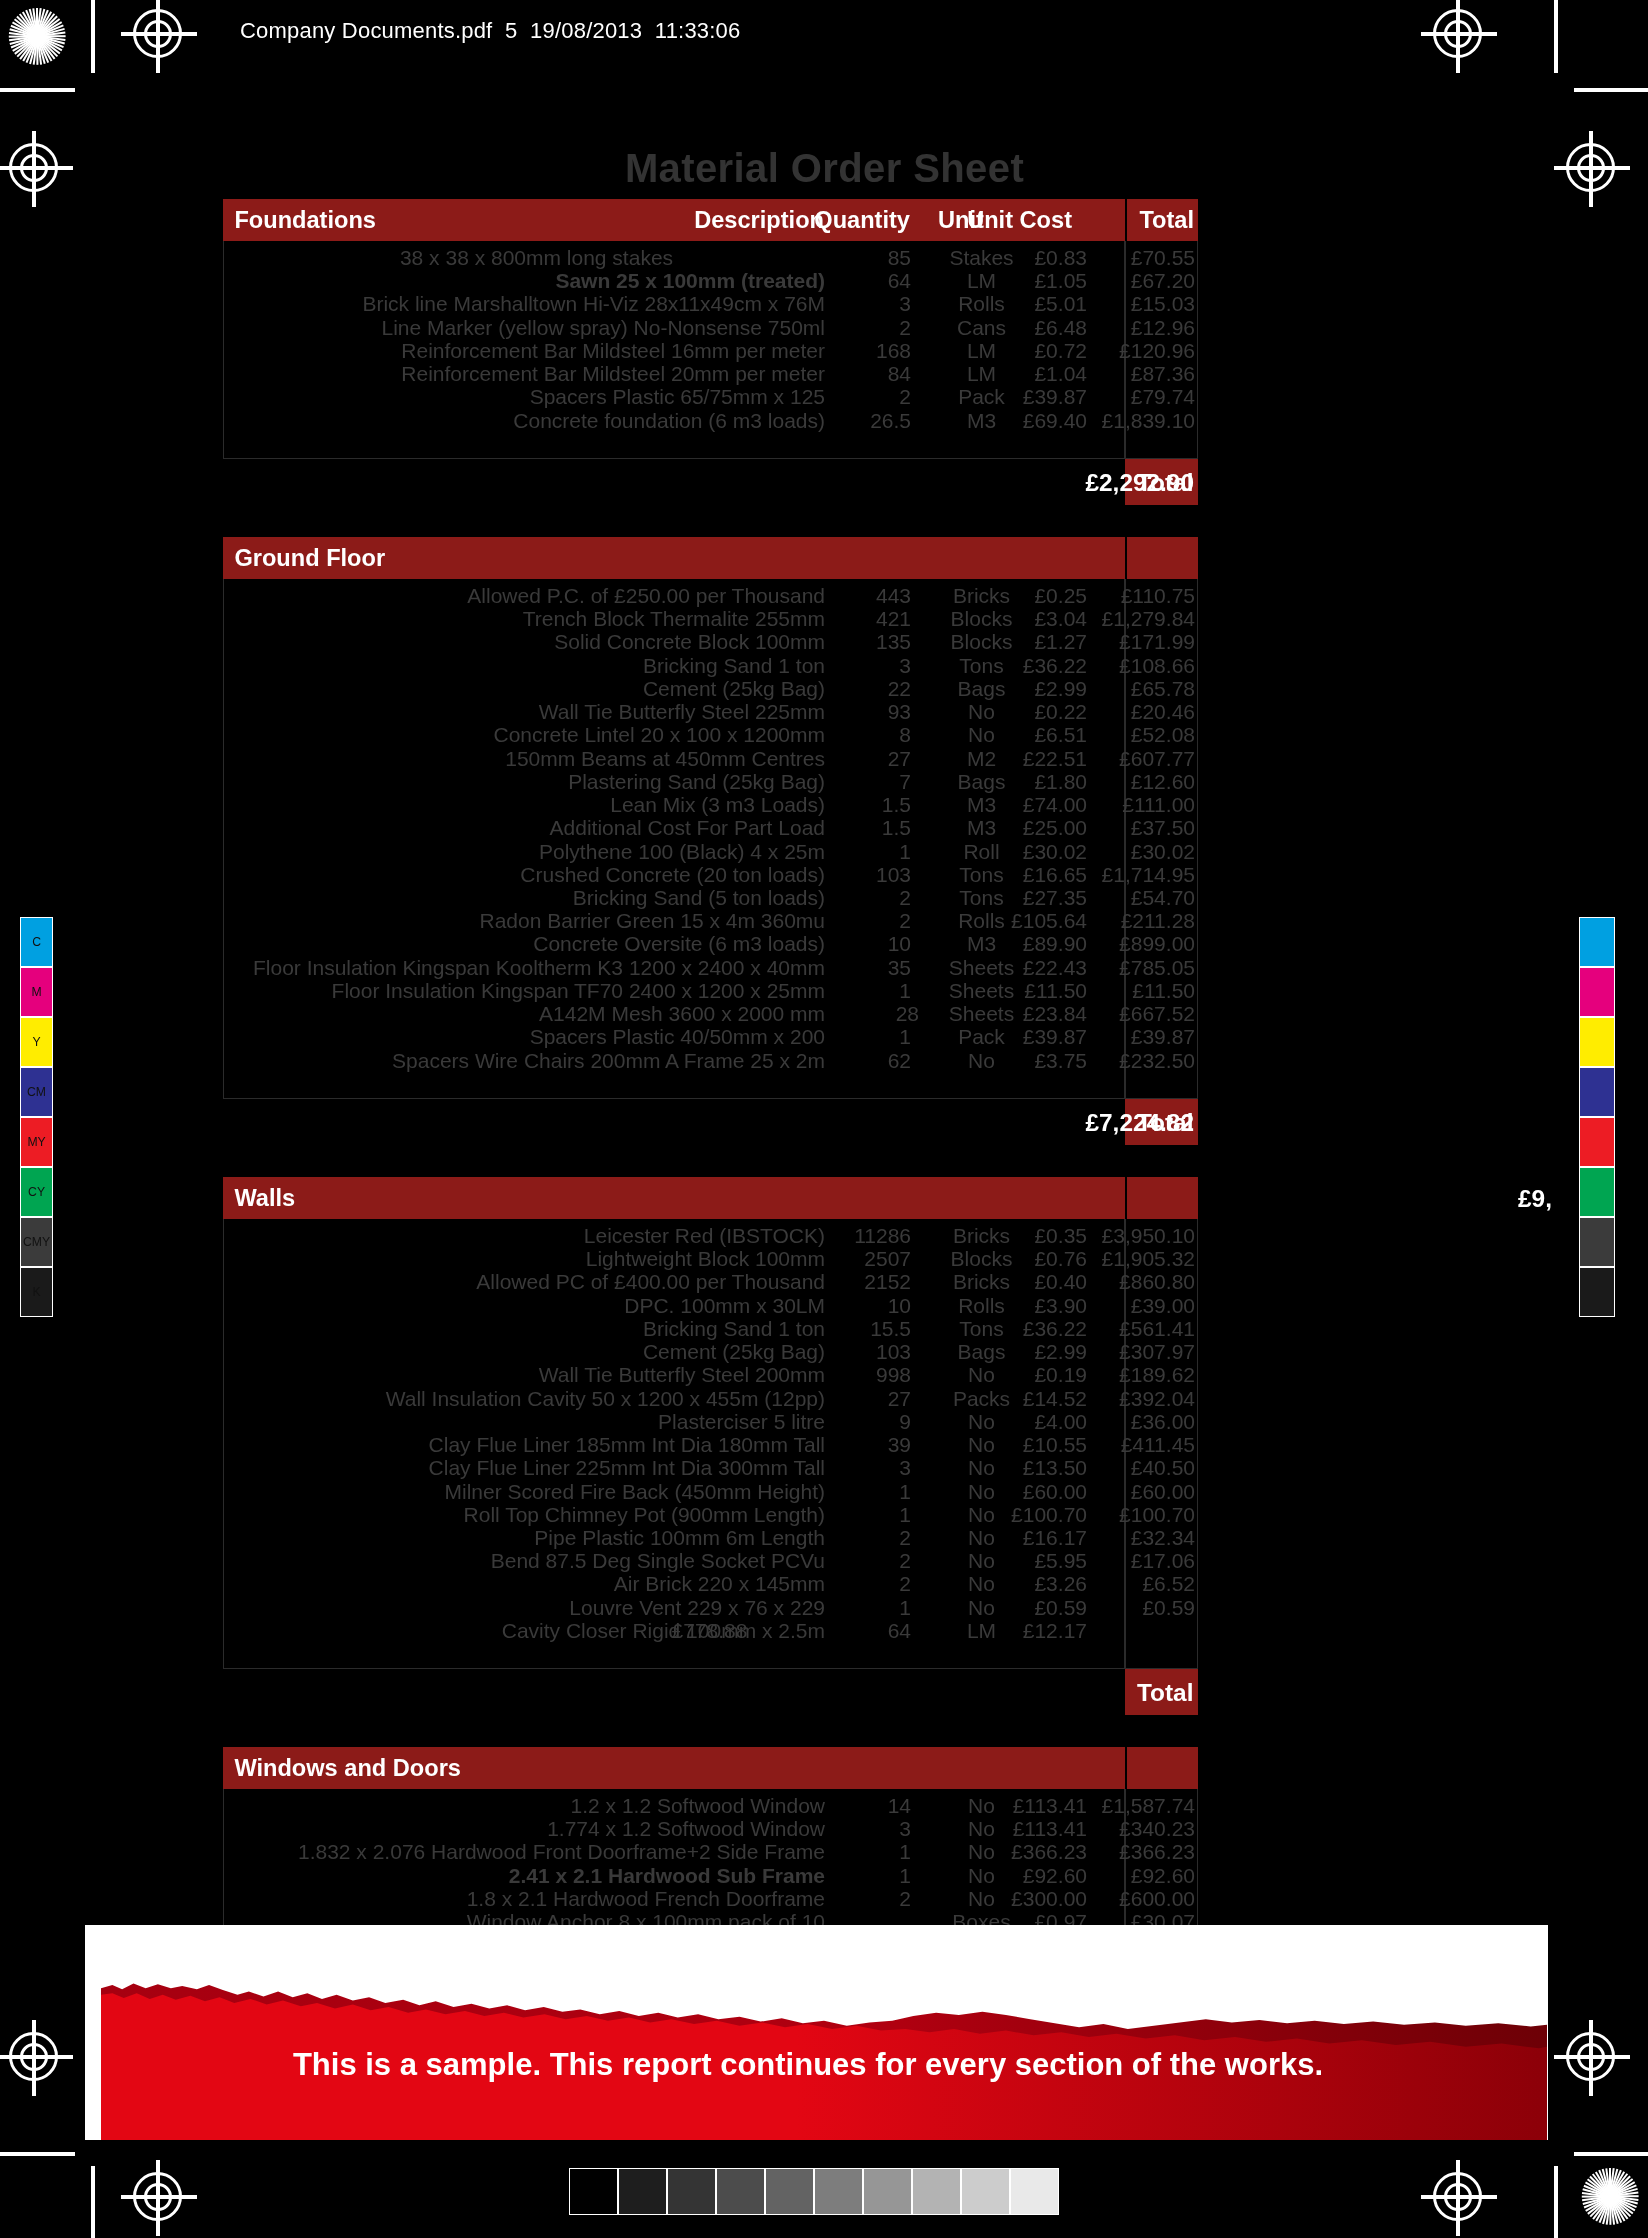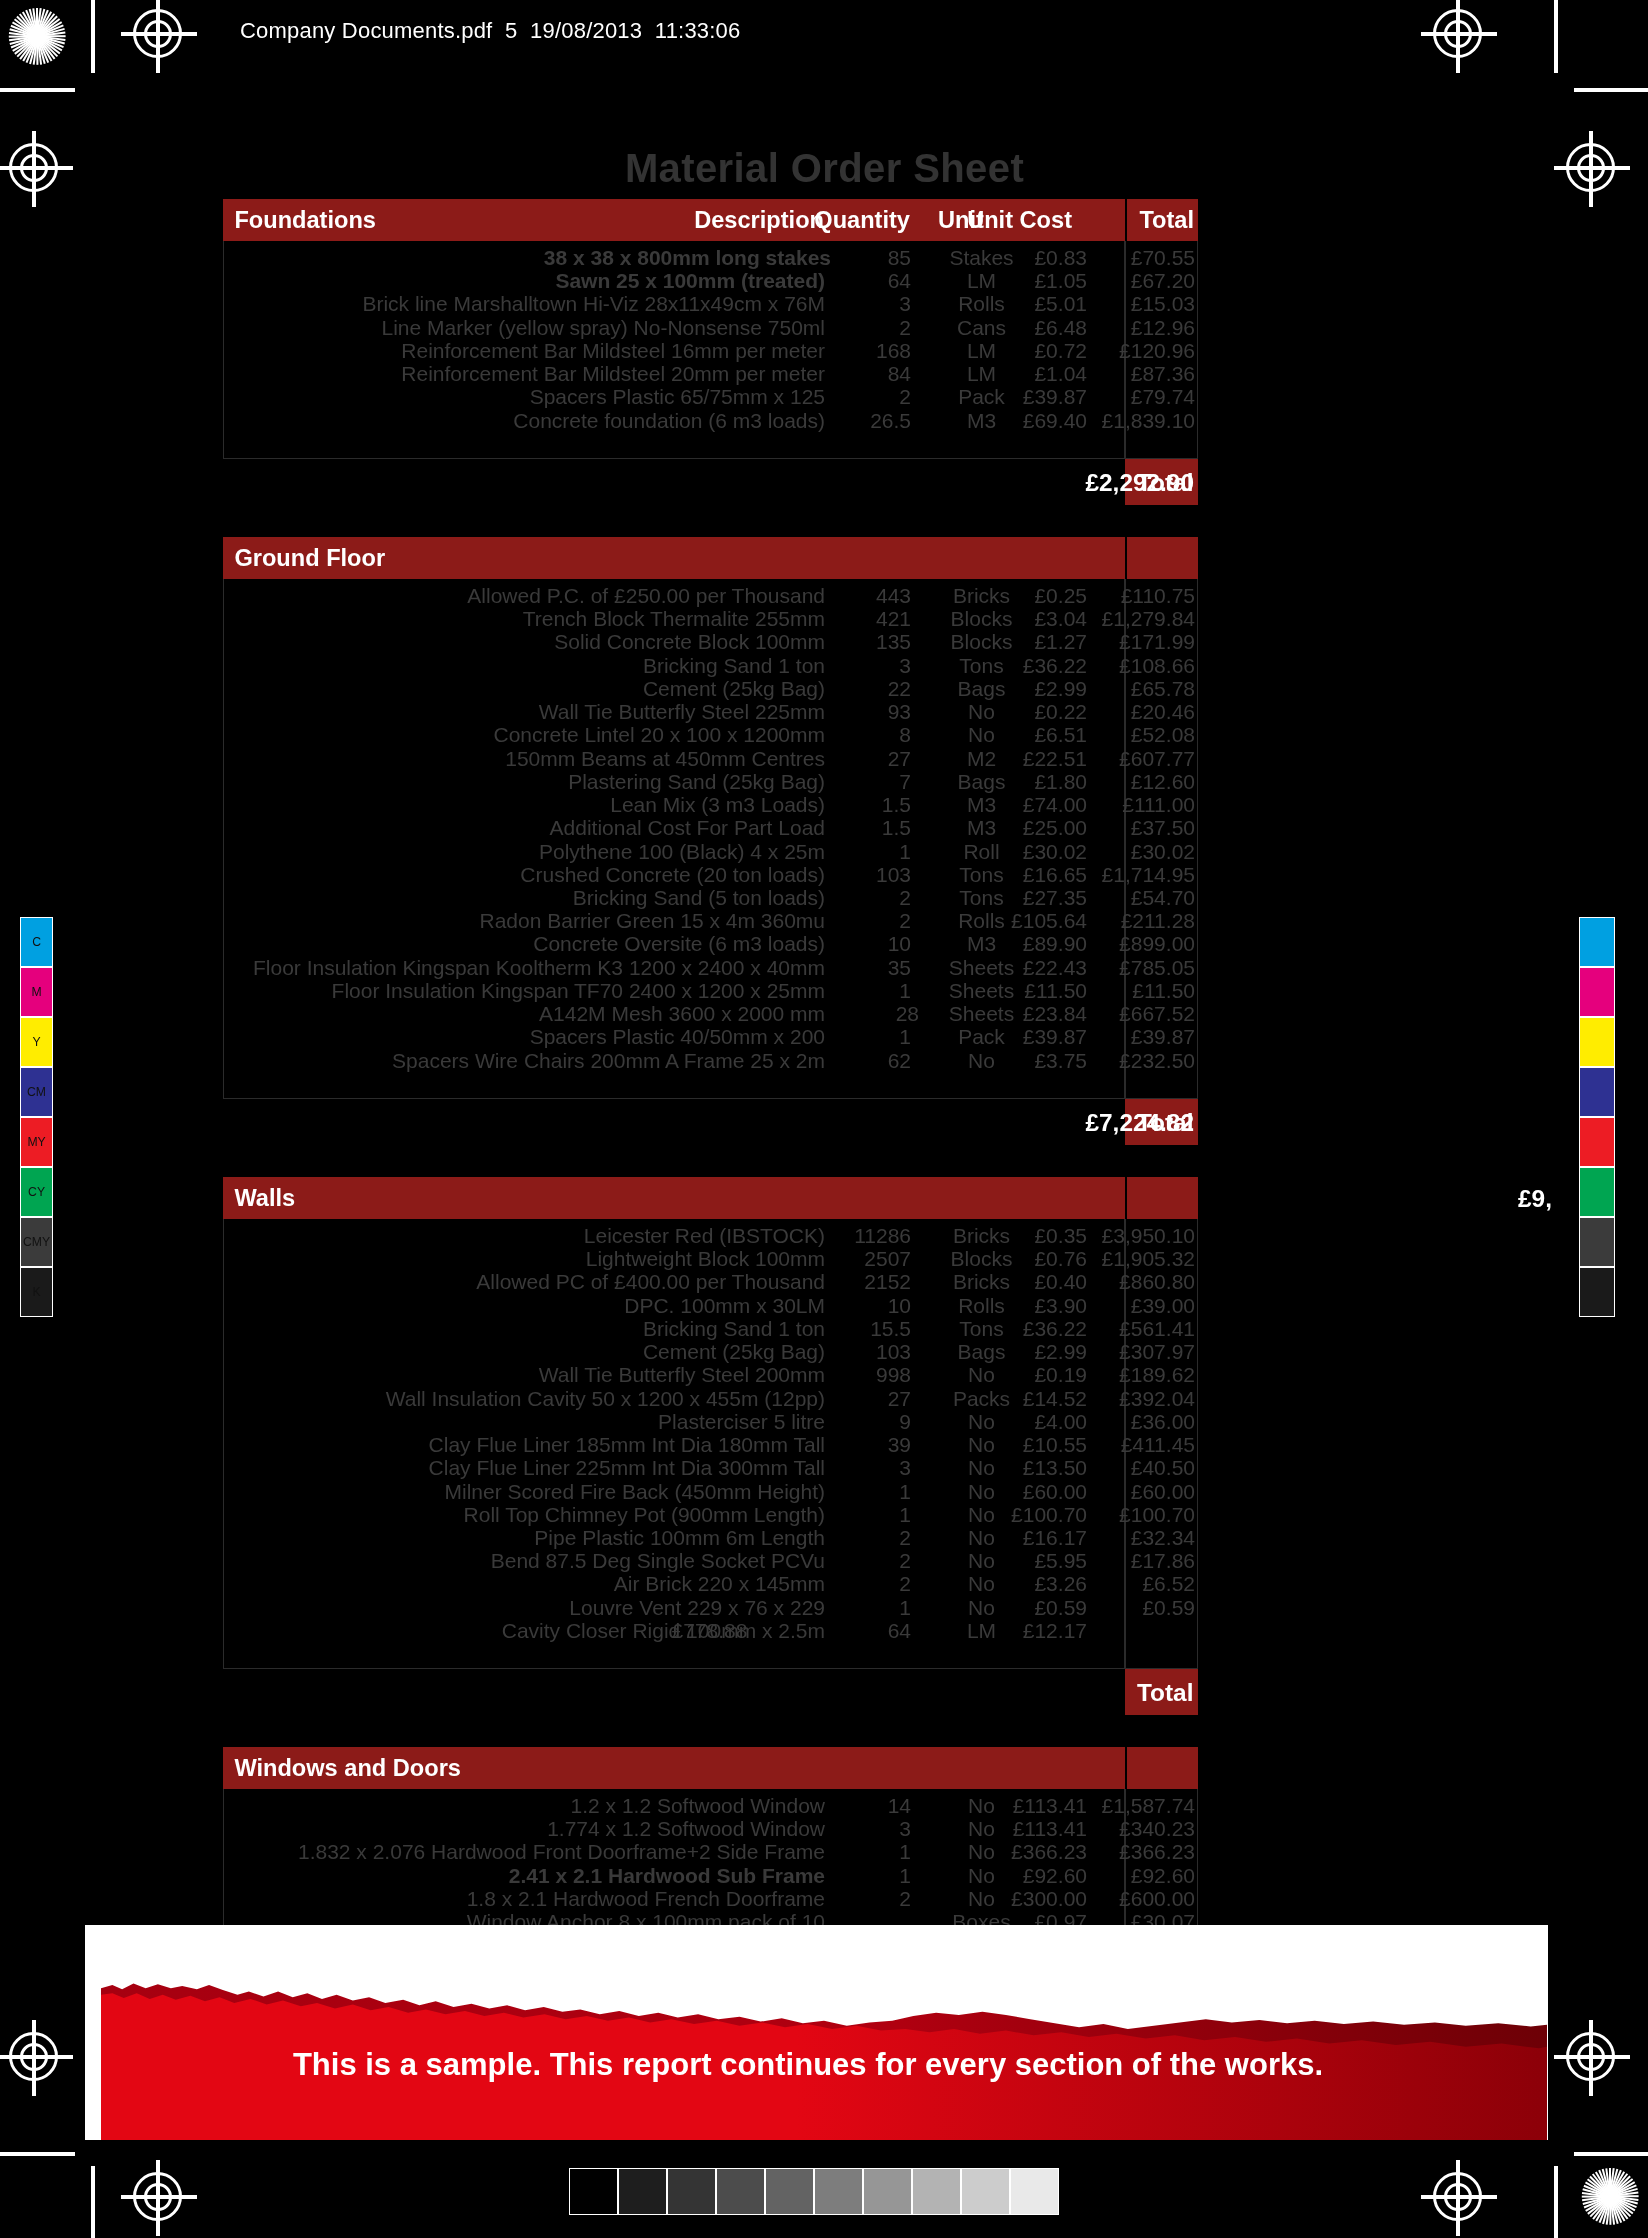--- a/index.html
+++ b/index.html
@@ -279,21 +279,21 @@
           <div class="divider"></div>
           <div class="hcell" style="top: 8.1px; left: 0px; width: 601px; text-align: right;">Description</div>
           <div class="hcell" style="top: 8.1px; left: 0px; width: 687px; text-align: right;">Quantity</div>
           <div class="hcell" style="top: 8.1px; left: 715px; text-align: left;">Unit</div>
           <div class="hcell" style="top: 8.1px; left: 0px; width: 849px; text-align: right;">Unit Cost</div>
           <div class="hcell" style="top: 8.1px; left: 0px; width: 971px; text-align: right;">Total</div>
         </div>
         <div class="rows" style="height: 217px;">
           <div class="vline" style="height: 217px;"></div>
           <div class="rowline" style="position: absolute; left: 0px; right: 0px; top: 4.9px;">
-            <span class="c" style="left: 6px; width: 601px; text-align: right; font-weight: bold;">38 x 38 x 800mm long stakes</span>
+            <span class="c" style="left: 12px; width: 601px; text-align: center;">38 x 38 x 800mm long stakes</span>
             <span class="c" style="left: 0px; width: 687px; text-align: right;">85</span>
             <span class="c" style="left: 715px; width: 85px; text-align: center;">Stakes</span>
             <span class="c" style="left: 0px; width: 863px; text-align: right;">£0.83</span>
             <span class="c" style="left: 0px; width: 971px; text-align: right;">£70.55</span>
           </div>
           <div class="rowline" style="position: absolute; left: 0px; right: 0px; top: 28px;">
             <span class="c" style="left: 0px; width: 601px; text-align: right; font-weight: bold;">Sawn 25 x 100mm (treated)</span>
             <span class="c" style="left: 0px; width: 687px; text-align: right;">64</span>
             <span class="c" style="left: 715px; width: 85px; text-align: center;">LM</span>
             <span class="c" style="left: 0px; width: 863px; text-align: right;">£1.05</span>
@@ -612,21 +612,21 @@
             <span class="c" style="left: 0px; width: 687px; text-align: right;">2</span>
             <span class="c" style="left: 715px; width: 85px; text-align: center;">No</span>
             <span class="c" style="left: 0px; width: 863px; text-align: right;">£16.17</span>
             <span class="c" style="left: 0px; width: 971px; text-align: right;">£32.34</span>
           </div>
           <div class="rowline" style="position: absolute; left: 0px; right: 0px; top: 330px;">
             <span class="c" style="left: 0px; width: 601px; text-align: right;">Bend 87.5 Deg Single Socket PCVu</span>
             <span class="c" style="left: 0px; width: 687px; text-align: right;">2</span>
             <span class="c" style="left: 715px; width: 85px; text-align: center;">No</span>
             <span class="c" style="left: 0px; width: 863px; text-align: right;">£5.95</span>
-            <span class="c" style="left: 0px; width: 971px; text-align: right;">£17.86</span>
+            <span class="c" style="left: 0px; width: 971px; text-align: right;">£17.06</span>
           </div>
           <div class="rowline" style="position: absolute; left: 0px; right: 0px; top: 353px;">
             <span class="c" style="left: 0px; width: 601px; text-align: right;">Air Brick 220 x 145mm</span>
             <span class="c" style="left: 0px; width: 687px; text-align: right;">2</span>
             <span class="c" style="left: 715px; width: 85px; text-align: center;">No</span>
             <span class="c" style="left: 0px; width: 863px; text-align: right;">£3.26</span>
             <span class="c" style="left: 0px; width: 971px; text-align: right;">£6.52</span>
           </div>
           <div class="rowline" style="position: absolute; left: 0px; right: 0px; top: 377px;">
             <span class="c" style="left: 0px; width: 601px; text-align: right;">Louvre Vent 229 x 76 x 229</span>

